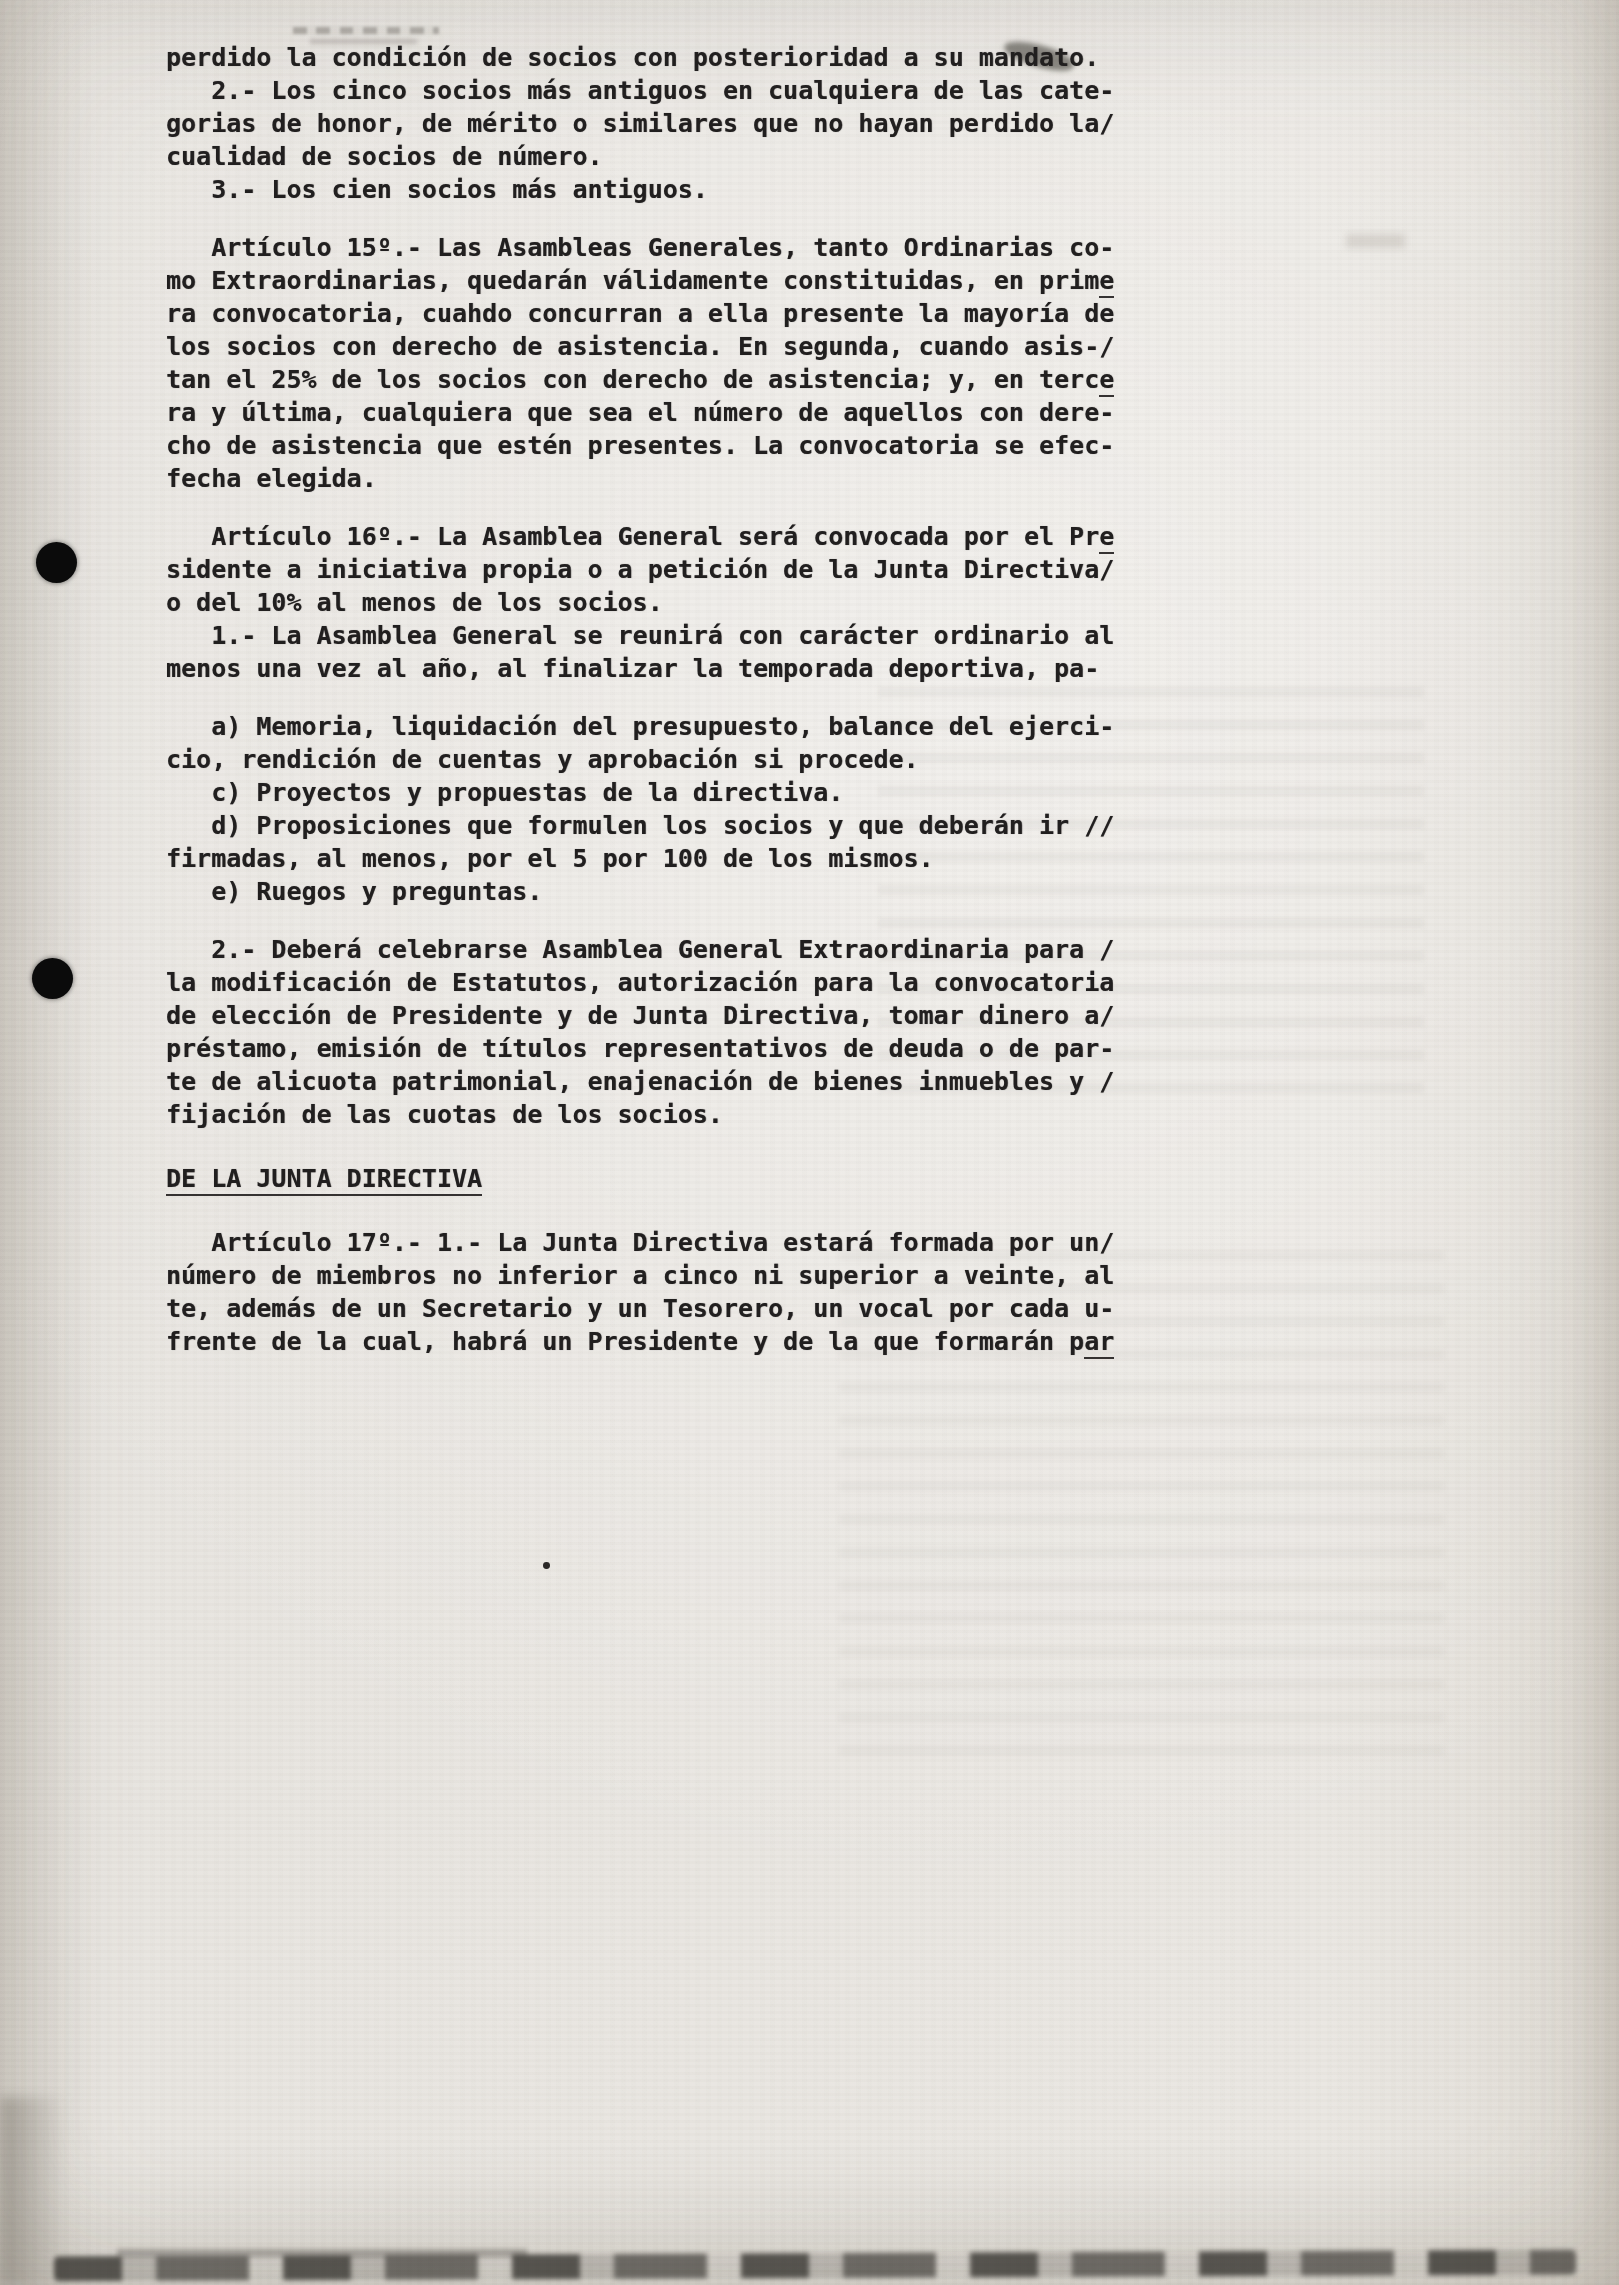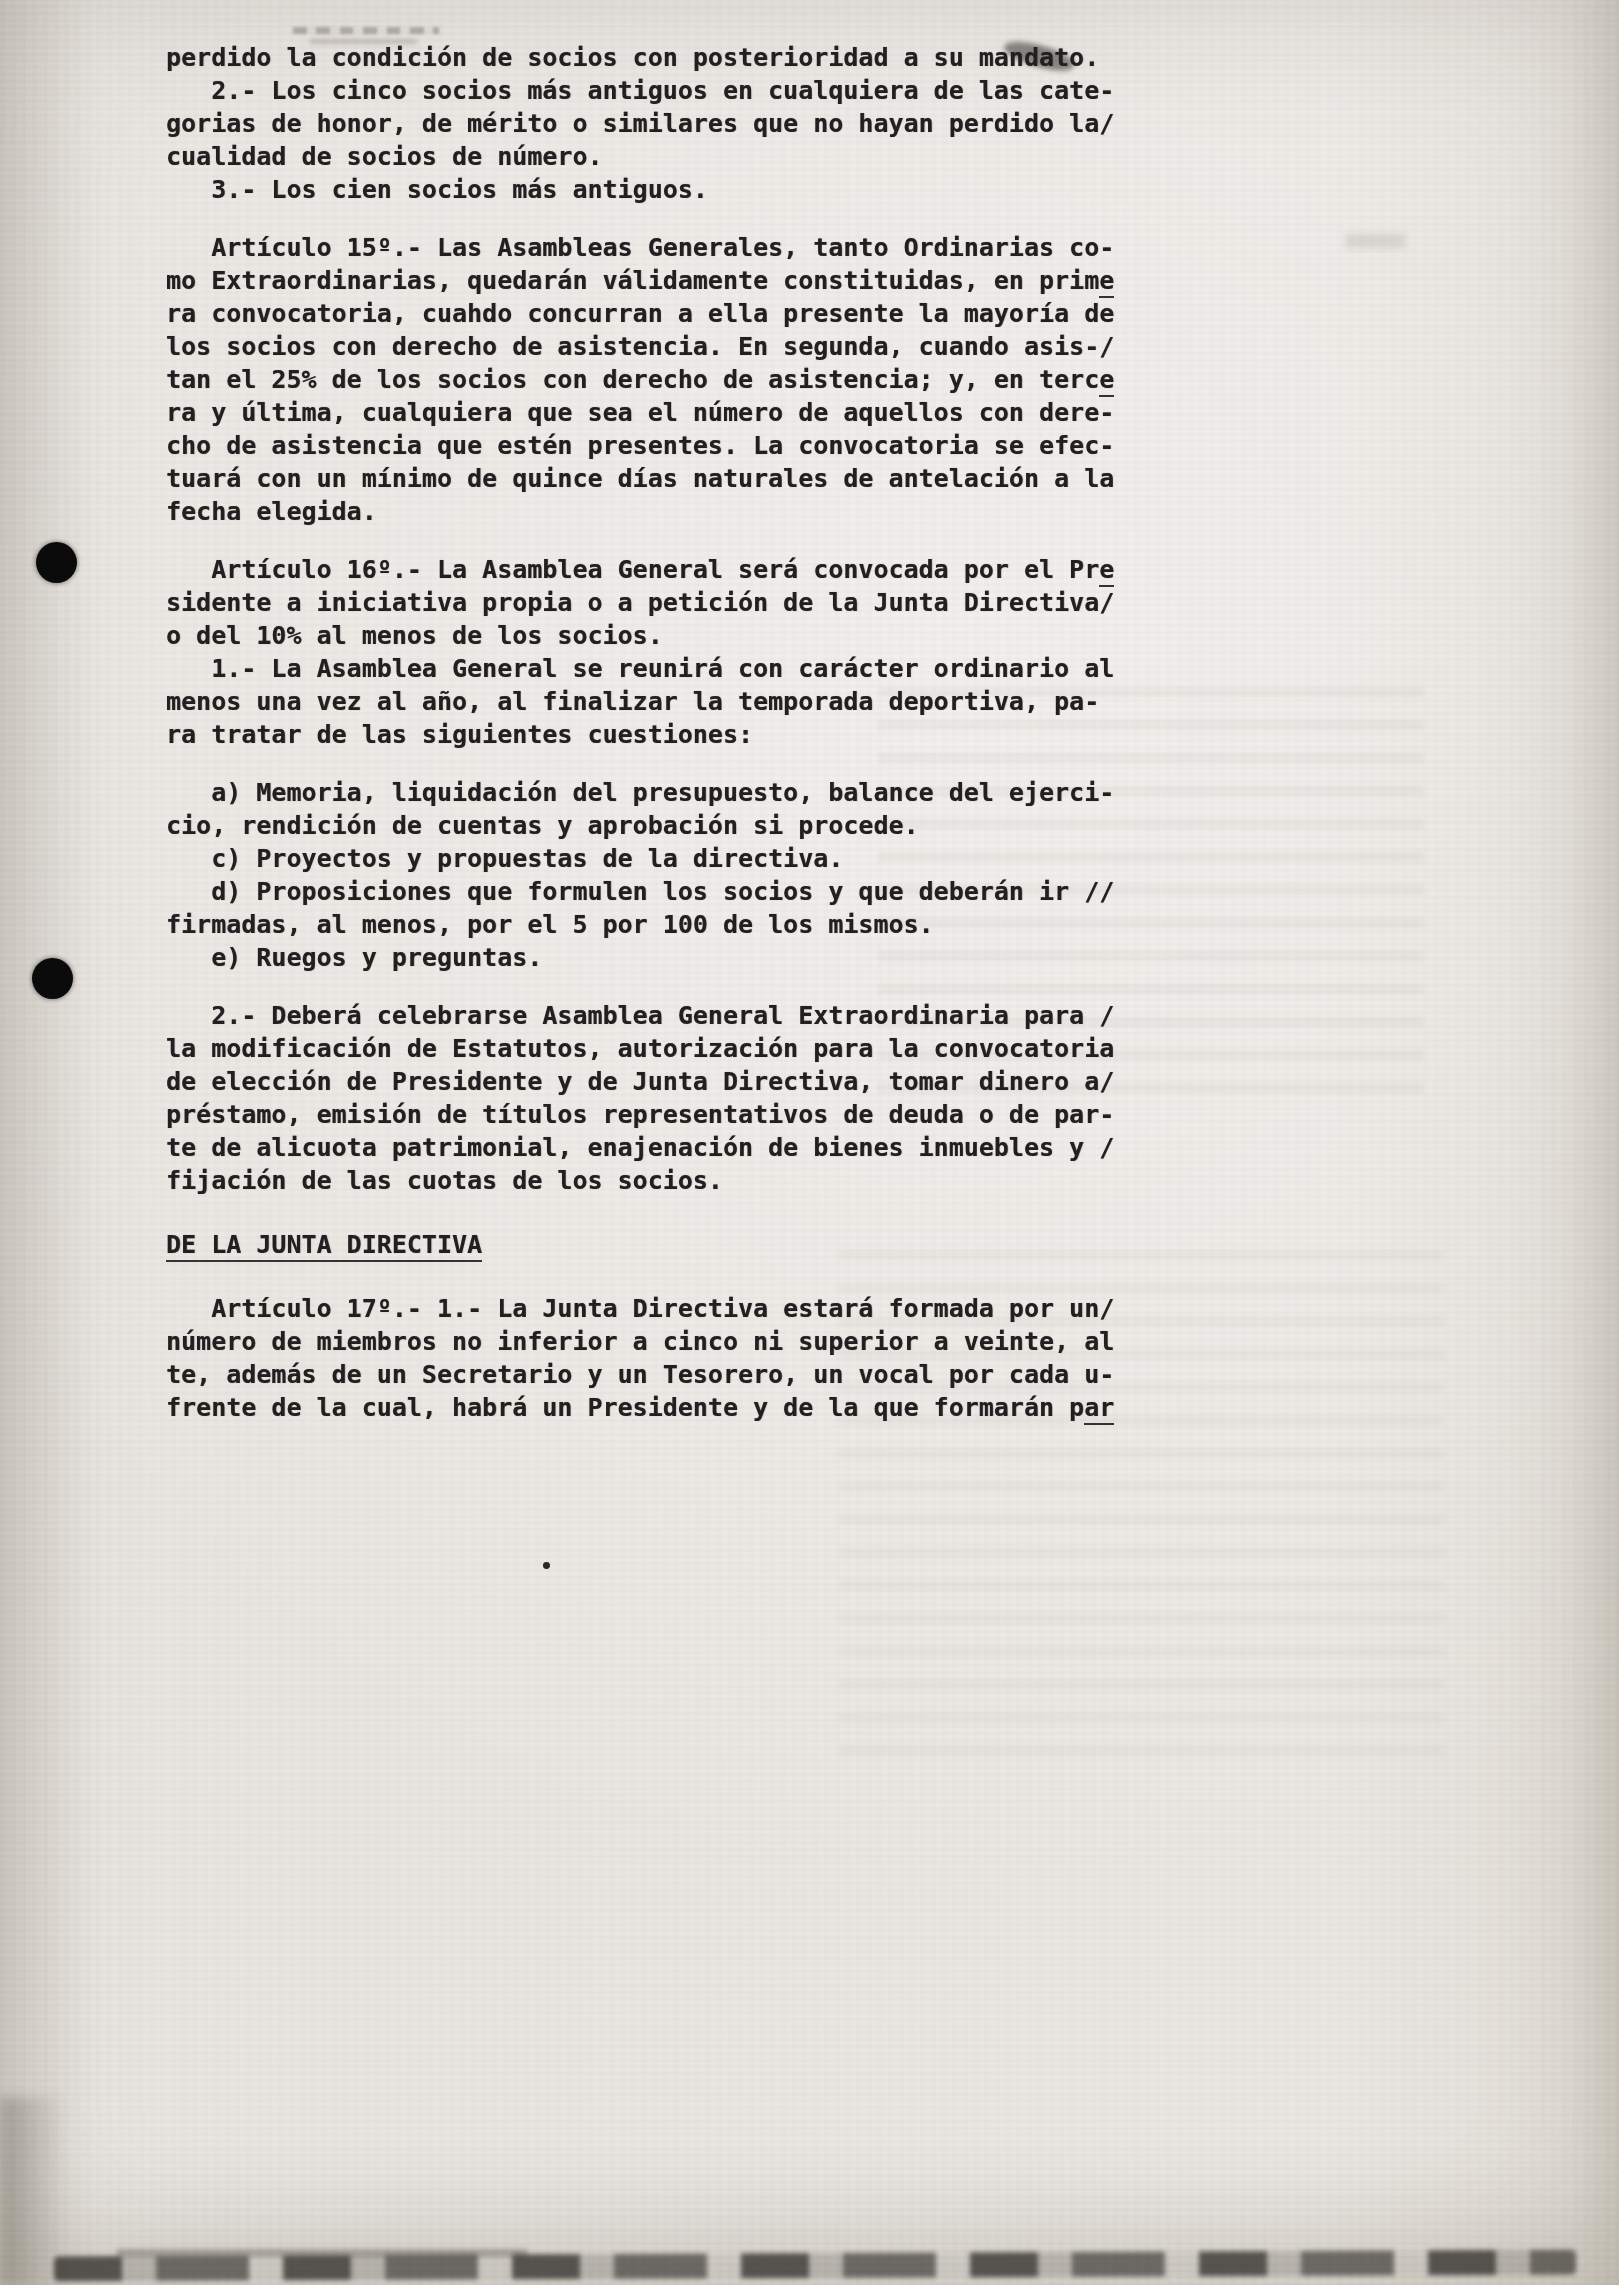--- a/index.html
+++ b/index.html
@@ -155,30 +155,28 @@
         <div class="line">   3.- Los cien socios más antiguos.</div>
       </div>
       <div class="paragraph">
         <div class="line">   Artículo 15º.- Las Asambleas Generales, tanto Ordinarias co-</div>
         <div class="line">mo Extraordinarias, quedarán válidamente constituidas, en prim<span class="u">e</span></div>
         <div class="line">ra convocatoria, cuahdo concurran a ella presente la mayoría de</div>
         <div class="line">los socios con derecho de asistencia. En segunda, cuando asis-/</div>
         <div class="line">tan el 25% de los socios con derecho de asistencia; y, en terc<span class="u">e</span></div>
         <div class="line">ra y última, cualquiera que sea el número de aquellos con dere-</div>
         <div class="line">cho de asistencia que estén presentes. La convocatoria se efec-</div>
-        <div class="line">tuará con un mínimo de quince días naturales de antelación a la</div>
         <div class="line">fecha elegida.</div>
       </div>
       <div class="paragraph">
         <div class="line">   Artículo 16º.- La Asamblea General será convocada por el Pr<span class="u">e</span></div>
         <div class="line">sidente a iniciativa propia o a petición de la Junta Directiva/</div>
         <div class="line">o del 10% al menos de los socios.</div>
         <div class="line">   1.- La Asamblea General se reunirá con carácter ordinario al</div>
         <div class="line">menos una vez al año, al finalizar la temporada deportiva, pa-</div>
-        <div class="line">ra tratar de las siguientes cuestiones:</div>
       </div>
       <div class="paragraph">
         <div class="line">   a) Memoria, liquidación del presupuesto, balance del ejerci-</div>
         <div class="line">cio, rendición de cuentas y aprobación si procede.</div>
         <div class="line">   c) Proyectos y propuestas de la directiva.</div>
         <div class="line">   d) Proposiciones que formulen los socios y que deberán ir //</div>
         <div class="line">firmadas, al menos, por el 5 por 100 de los mismos.</div>
         <div class="line">   e) Ruegos y preguntas.</div>
       </div>
       <div class="paragraph">

